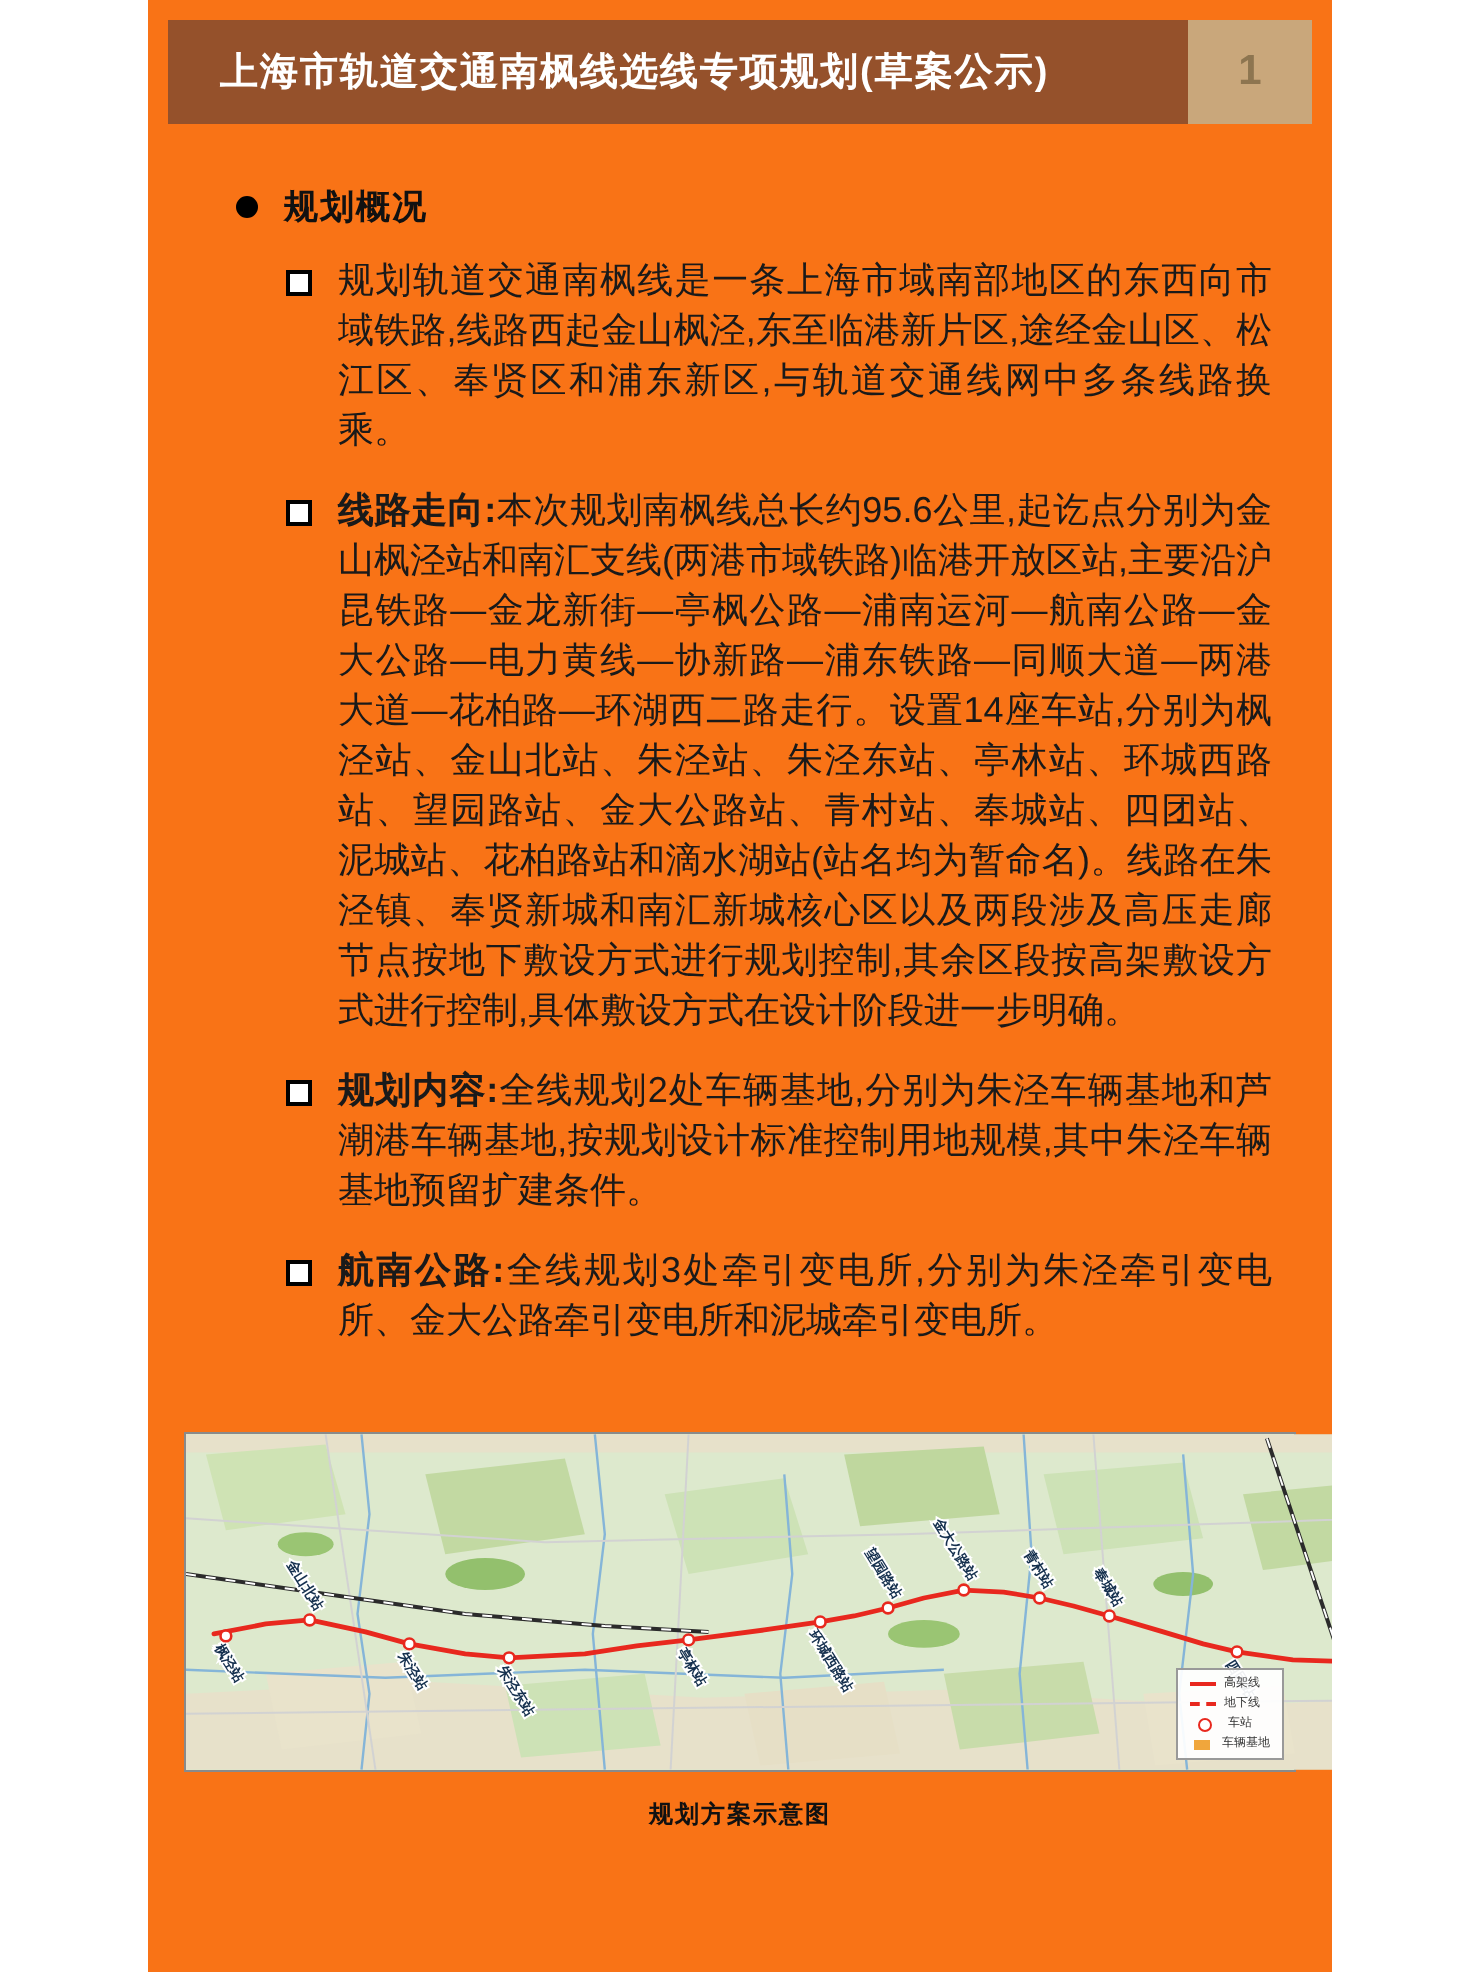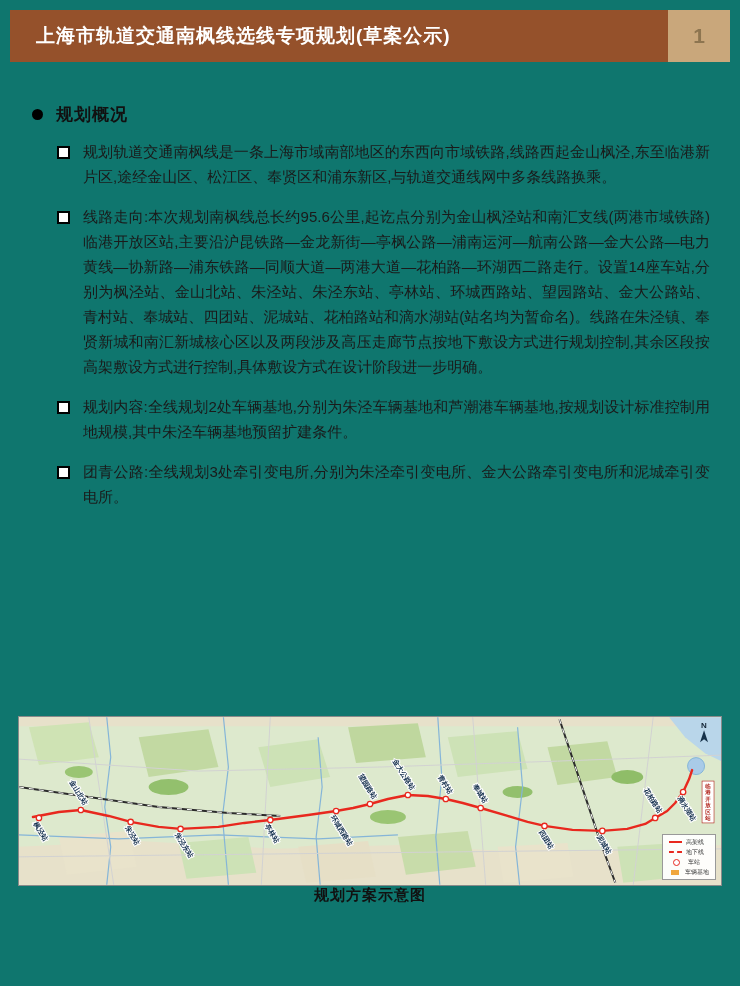--- a/index.html
+++ b/index.html
@@ -1,41 +1,41 @@
 <!DOCTYPE html>
 <html><head>
 <meta charset="utf-8">
 <style>
   html,body{margin:0;padding:0;background:#ffffff;}
   body{font-family:"Liberation Sans","DejaVu Sans",sans-serif;}
-  .page{width:740px;height:986px;position:relative;background:#0f766e;overflow:hidden;margin:0 auto;}
+  .page{width:592px;height:986px;position:relative;background:#f97316;overflow:hidden;margin:0 auto;}
 
   
   .header{position:absolute;left:10px;top:10px;right:10px;height:52px;background:#95512b;display:flex;align-items:stretch;}
   .header-title{color:#ffffff;font-size:19px;font-weight:bold;letter-spacing:1px;flex:1;display:flex;align-items:center;padding-left:26px;}
   .page-tab{width:62px;background:#c9a77b;display:flex;align-items:center;justify-content:center;font-size:21px;font-weight:bold;color:#8d7550;}
 
   
-  .content-area{position:absolute;top:62px;left:0;right:0;padding:11px 30px;}
+  .content-area{position:absolute;top:62px;left:12px;right:0;padding:0 30px;}
   .h-row{display:flex;align-items:center;gap:13px;margin:30px 0 13px 2px;}
   .h-bullet{width:11px;height:11px;background:#000;border-radius:50%;flex:none;}
   .h-text{font-size:17px;font-weight:bold;color:#111;letter-spacing:1px;}
   .item{display:flex;margin:0 0 15px 27px;}
   .item-bullet{width:9px;height:9px;border:2px solid #000;margin:7px 13px 0 0;flex:none;background:#fff;}
-  .item-body{flex:1;font-size:15px;line-height:25px;color:#1a1a1a;text-align:justify;margin:0;}
-  .item-body b{font-weight:normal;}
+  .item-body{flex:1;font-size:18px;line-height:25px;color:#1a1a1a;text-align:justify;margin:0;}
+  .item-body b{font-weight:bold;}
 
   
   .map-figure{position:absolute;left:0;right:0;top:716px;margin:0;}
   .map-wrap{position:relative;margin:0 18px;border:1px solid #8a8a8a;background:#dde9cd;}
   .map-wrap svg{display:block;}
   .legend{position:absolute;right:5px;bottom:5px;background:rgba(255,255,255,.93);border:1px solid #999;padding:3px 6px;display:flex;flex-direction:column;gap:2px;}
   .legend-row{display:flex;align-items:center;gap:4px;font-size:6px;color:#333;line-height:8px;white-space:nowrap;}
   .sw{width:13px;height:0;flex:none;display:inline-block;}
-  .caption{text-align:center;font-weight:bold;font-size:15px;color:#111;letter-spacing:1px;}
+  .caption{text-align:center;font-weight:bold;font-size:12px;margin-top:13px;color:#111;letter-spacing:1px;}
 
   
   .route{fill:none;stroke:#e8281e;stroke-width:2.4;stroke-linejoin:round;stroke-linecap:round;}
   .rail{fill:none;stroke:#2b2b2b;stroke-width:2;}
   .raildash{fill:none;stroke:#ffffff;stroke-width:1;stroke-dasharray:5 5;}
   .river{fill:none;stroke:#85b5d8;stroke-width:1.2;}
   .road{fill:none;stroke:#d2d2d2;stroke-width:1;}
   .station-dot{fill:#ffffff;stroke:#e8281e;stroke-width:1.3;}
   .station-label{font-size:7px;font-weight:bold;fill:#15304e;paint-order:stroke;stroke:#ffffff;stroke-width:2px;}
   .north-n{font-size:8px;font-weight:bold;fill:#123;}
@@ -69,21 +69,21 @@
       <p class="item-body"><b>线路走向:</b><span>本次规划南枫线总长约95.6公里,起讫点分别为金山枫泾站和南汇支线(两港市域铁路)临港开放区站,主要沿沪昆铁路—金龙新街—亭枫公路—浦南运河—航南公路—金大公路—电力黄线—协新路—浦东铁路—同顺大道—两港大道—花柏路—环湖西二路走行。设置14座车站,分别为枫泾站、金山北站、朱泾站、朱泾东站、亭林站、环城西路站、望园路站、金大公路站、青村站、奉城站、四团站、泥城站、花柏路站和滴水湖站(站名均为暂命名)。线路在朱泾镇、奉贤新城和南汇新城核心区以及两段涉及高压走廊节点按地下敷设方式进行规划控制,其余区段按高架敷设方式进行控制,具体敷设方式在设计阶段进一步明确。</span></p>
     </div>
 
     <div class="item">
       <span class="item-bullet"></span>
       <p class="item-body"><b>规划内容:</b><span>全线规划2处车辆基地,分别为朱泾车辆基地和芦潮港车辆基地,按规划设计标准控制用地规模,其中朱泾车辆基地预留扩建条件。</span></p>
     </div>
 
     <div class="item">
       <span class="item-bullet"></span>
-      <p class="item-body"><b>团青公路:</b><span>全线规划3处牵引变电所,分别为朱泾牵引变电所、金大公路牵引变电所和泥城牵引变电所。</span></p>
+      <p class="item-body"><b>航南公路:</b><span>全线规划3处牵引变电所,分别为朱泾牵引变电所、金大公路牵引变电所和泥城牵引变电所。</span></p>
     </div>
 
 
   </main>
 
   <figure class="map-figure">
     <div class="map-wrap">
       <svg width="702" height="168" viewBox="0 0 704 168">
 
         <rect x="0" y="0" width="704" height="168" fill="#dde9cd"></rect>

